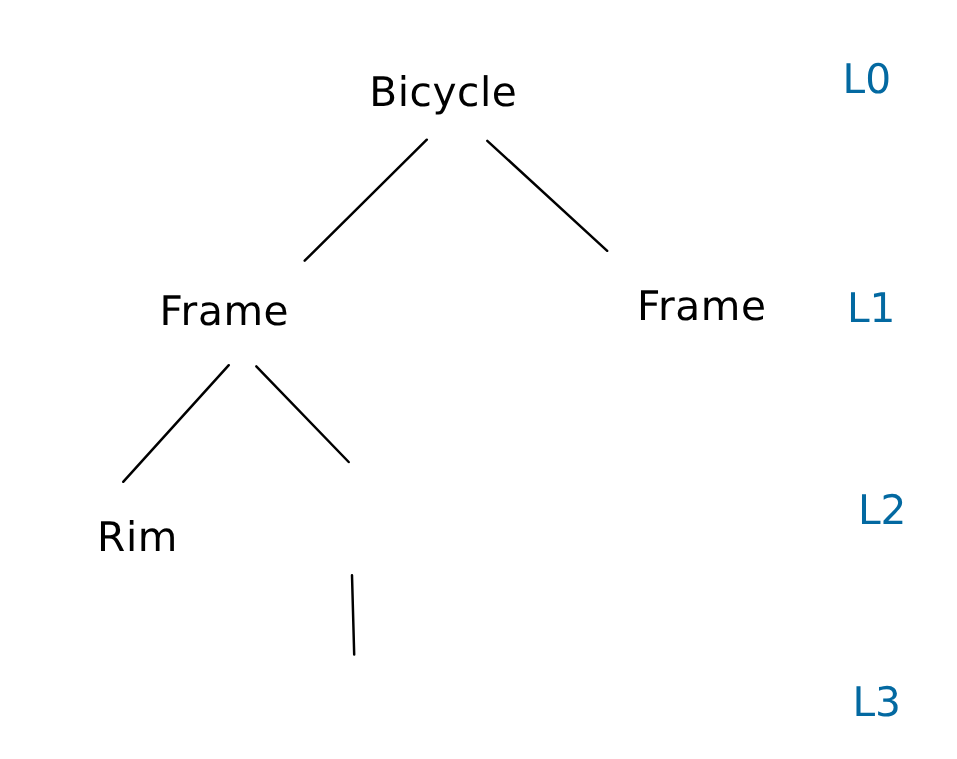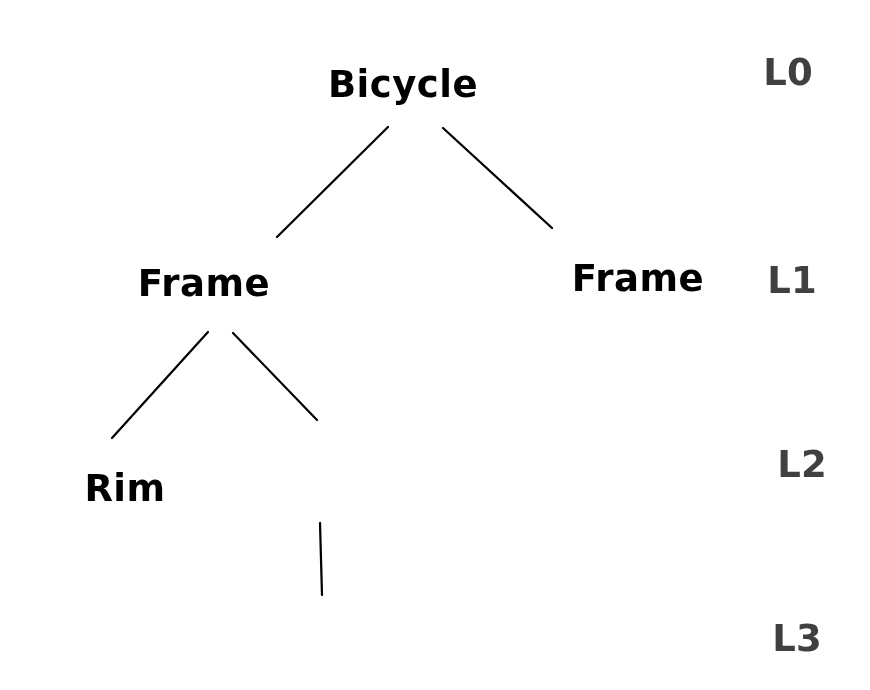--- a/index.html
+++ b/index.html
@@ -9,21 +9,20 @@
     height: 690px;
     background: #ffffff;
     overflow: hidden;
     font-family: "DejaVu Sans", sans-serif;
   }
   #canvas {
     position: relative;
     width: 870px;
     height: 690px;
     background: #ffffff;
-    font-weight: bold;
   }
   #edges-svg {
     position: absolute;
     left: 0;
     top: 0;
     width: 870px;
     height: 690px;
     display: block;
   }
   .node {
@@ -32,21 +31,21 @@
     font-size: 37px;
     color: #000000;
     white-space: nowrap;
     letter-spacing: 0.5px;
     line-height: 1;
   }
   .level-label {
     position: absolute;
     transform: translate(-50%, -50%);
     font-size: 37px;
-    color: #404040;
+    color: #0369a1;
     white-space: nowrap;
     line-height: 1;
   }
 </style>
 </head>
 <body>
 
 <div id="canvas">
   <svg id="edges-svg" viewBox="0 0 870 690" xmlns="http://www.w3.org/2000/svg">
       <line x1="388" y1="127" x2="277" y2="237" stroke="#000000" stroke-width="2.25" stroke-linecap="round"></line>

